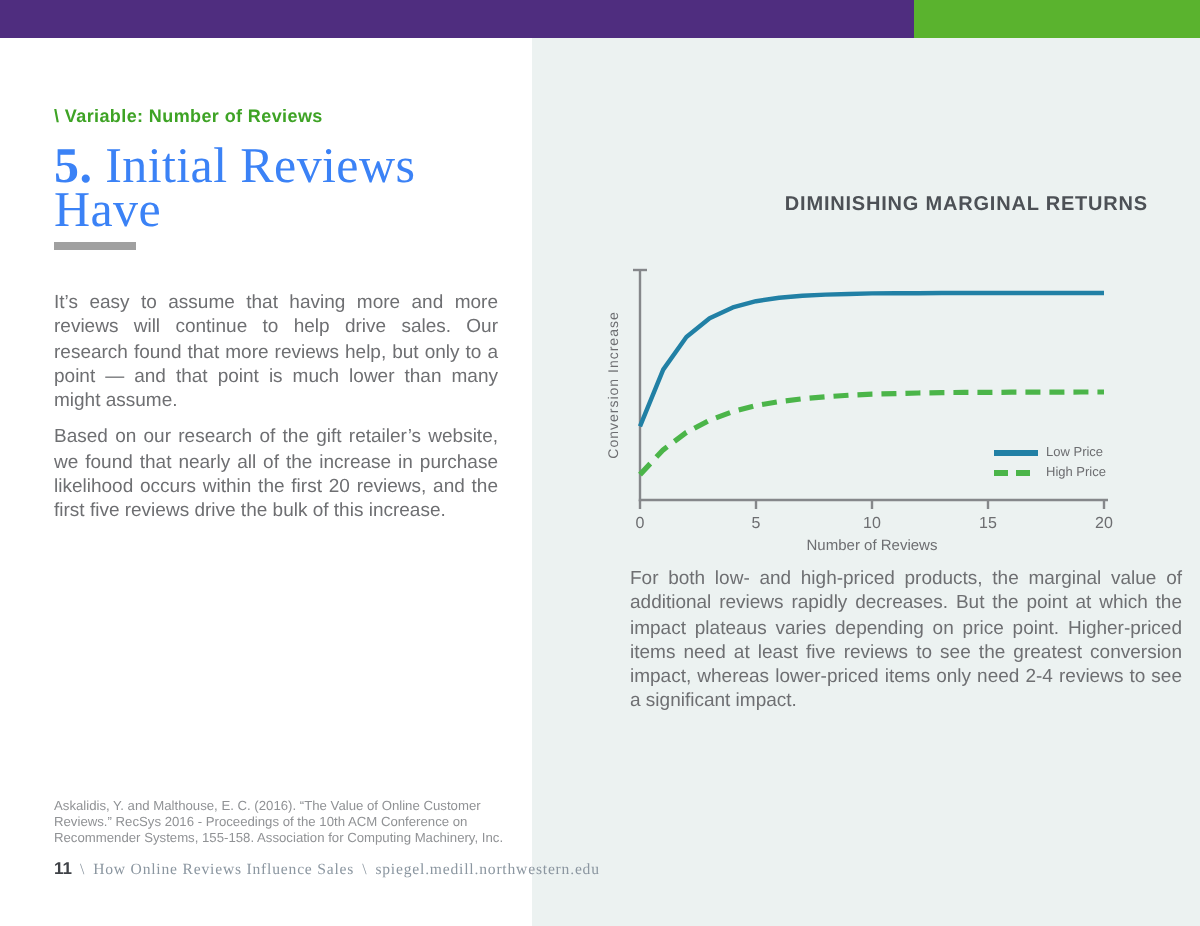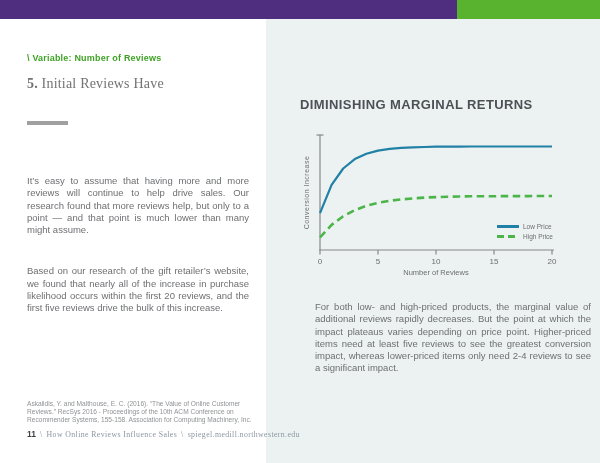--- a/index.html
+++ b/index.html
@@ -8,47 +8,47 @@
 
   .page { position:absolute; left:0; top:0; width:600px; height:463px; background:#ffffff; }
 
   
   .topbar-purple { position:absolute; left:0; top:0; width:457px; height:19px; background:#4f2d7f; }
   .topbar-green  { position:absolute; left:457px; top:0; width:143px; height:19px; background:#5ab32e; }
 
   
   .right-panel { position:absolute; left:266px; top:19px; width:334px; height:444px; background:#ecf2f1; }
   .eyebrow { position:absolute; left:27px; top:53px; font-size:9px; font-weight:bold; color:#3ea325; letter-spacing:.2px; }
-  .headline { position:absolute; left:27px; top:73px; width:210px; color:#737373;
-              font-family:"Liberation Serif", serif; font-size:14px; line-height:22px; letter-spacing:.2px; }
+  .headline { position:absolute; left:27px; top:73px; width:210px; color:#3b82f6;
+              font-family:"Liberation Serif", serif; font-size:25px; line-height:22px; letter-spacing:.2px; }
   .headline .num { font-weight:bold; }
   .divider { position:absolute; left:27px; top:121px; width:41px; height:4px; background:#a0a0a0; }
   .body-copy { position:absolute; left:27px; top:146px; width:222px; font-size:9.5px; line-height:12.3px;
                color:#6e6f72; text-align:justify; }
-  .body-copy p { margin-bottom:6px;margin-top:29px; }
+  .body-copy p { margin-bottom:6px; }
 
   .citation { position:absolute; left:27px; top:400px; width:236px; font-size:6.6px; line-height:8.2px; color:#909295; }
 
   .footer { position:absolute; left:27px; top:429px; white-space:nowrap; font-size:7.8px; color:#8b96a0;
             font-family:"Liberation Serif", serif; letter-spacing:.4px;text-align:right; }
   .footer .pgnum { font-family:"Liberation Sans", sans-serif; font-weight:bold; font-size:8.5px; color:#3f4247; letter-spacing:0; }
   .footer .sep { padding:0 4px; }
 
   
-  .chart-title { position:absolute; left:300px; top:97px; width:274px; text-align:left;
-                 font-size:13px; font-weight:bold; letter-spacing:.4px; color:#4d5156; }
+  .chart-title { position:absolute; left:300px; top:97px; width:274px; text-align:right;
+                 font-size:10px; font-weight:bold; letter-spacing:.4px; color:#4d5156; }
   .chart-svg { position:absolute; left:295px; top:125px; width:290px; height:160px; }
 
   .legend { position:absolute; left:497px; top:221px; font-size:6.5px; color:#6d6e71; }
   .legend-row { display:flex; align-items:center; height:10px; }
   .swatch { width:22px; margin-right:4px; }
   .swatch-solid  { height:3px; background:#2180a5; }
   .swatch-dashed { height:3px; background:repeating-linear-gradient(90deg,#4bb549 0 7px,transparent 7px 11px); }
 
-  .chart-caption { position:absolute; left:315px; top:301px; width:276px; font-size:9.5px; line-height:12.3px;
+  .chart-caption { position:absolute; left:315px; top:284px; width:276px; font-size:9.5px; line-height:12.3px;
                    color:#6e6f72; text-align:justify; }
 </style>
 </head>
 <body>
 
 <div class="page">
 
   <div class="topbar-purple"></div>
   <div class="topbar-green"></div>
   <div class="right-panel"></div>

